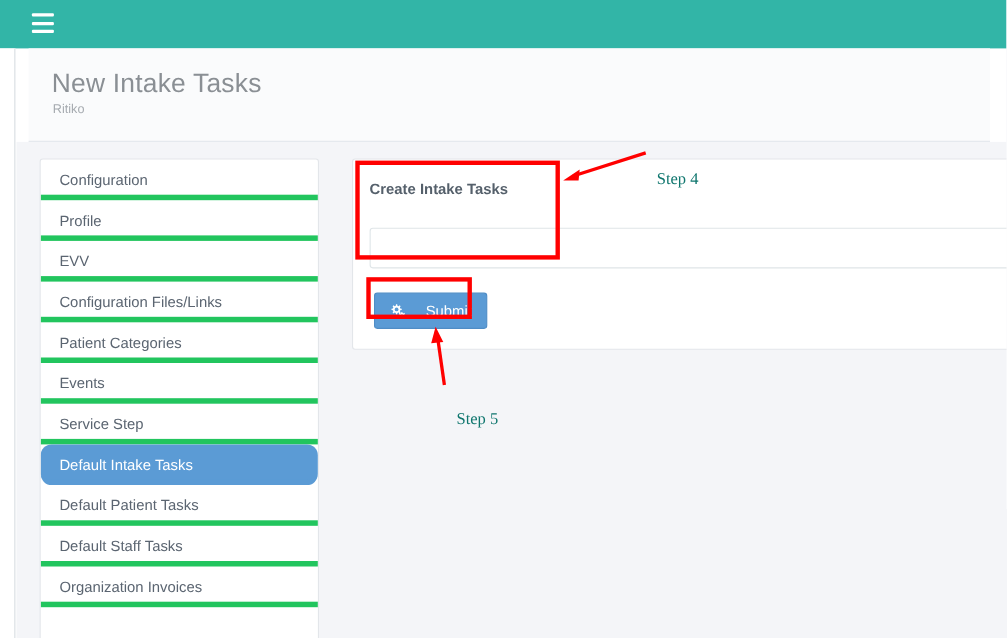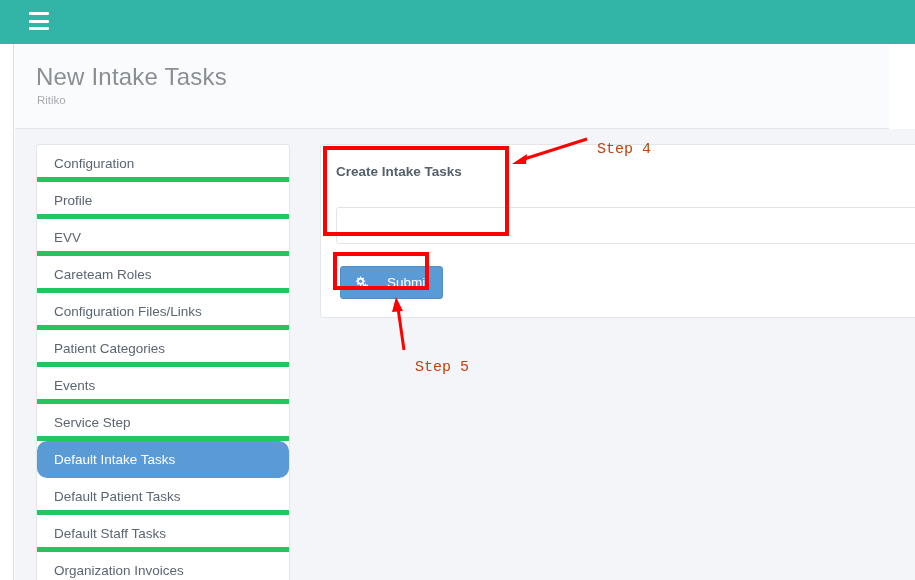--- a/index.html
+++ b/index.html
@@ -45,21 +45,21 @@
     position: absolute;
     left: 0; top: 44px;
     width: 14px; height: 536px;
     background: #ffffff;
     border-right: 1px solid #d8dde2;
   }
 
   
   #title-band {
     position: absolute;
-    left: 15px; top: 44px;
+    left: 26px; top: 44px;
     width: 874px; height: 85px;
     background: #fafbfc;
     border-bottom: 1px solid #e2e6ea;
   }
   #page-title {
     position: absolute;
     left: 21px; top: 19px;
     font-size: 24px;
     font-weight: 400;
     color: #8a8f94;
@@ -169,24 +169,25 @@
     pointer-events: none;
   }
   .redbox {
     position: absolute;
     border: 4px solid #ff0000;
   }
   #redbox-form  { left: 323px; top: 146px; width: 186px; height: 90px; }
   #redbox-btn   { left: 333px; top: 252px; width: 96px; height: 38px; }
   .steplabel {
     position: absolute;
-    color: #c2410c;
+    color: #0f766e;
     font-size: 15px;
-    font-family: Liberation Mono, monospace;
-    white-space: nowrap;
+    font-family: Liberation Serif, serif;
+    white-space: nowrap;
+    margin-top: 14px;
   }
   #step4-label { left: 597px; top: 141px; }
   #step5-label { left: 415px; top: 359px; }
 </style>
 </head>
 <body>
 
 <div id="topbar">
   <div id="hamburger">
     <i></i>
@@ -201,21 +202,20 @@
   <div id="page-title">New Intake Tasks</div>
   <div id="page-subtitle">Ritiko</div>
 </div>
 
 <div id="content">
 
   <div id="sidebar-card">
     <div class="side-item"><span>Configuration</span></div>
     <div class="side-item"><span>Profile</span></div>
     <div class="side-item"><span>EVV</span></div>
-    <div class="side-item"><span>Careteam Roles</span></div>
     <div class="side-item"><span>Configuration Files/Links</span></div>
     <div class="side-item"><span>Patient Categories</span></div>
     <div class="side-item"><span>Events</span></div>
     <div class="side-item"><span>Service Step</span></div>
     <div class="side-item active"><span>Default Intake Tasks</span></div>
     <div class="side-item"><span>Default Patient Tasks</span></div>
     <div class="side-item"><span>Default Staff Tasks</span></div>
     <div class="side-item"><span>Organization Invoices</span></div>
   </div>
 

